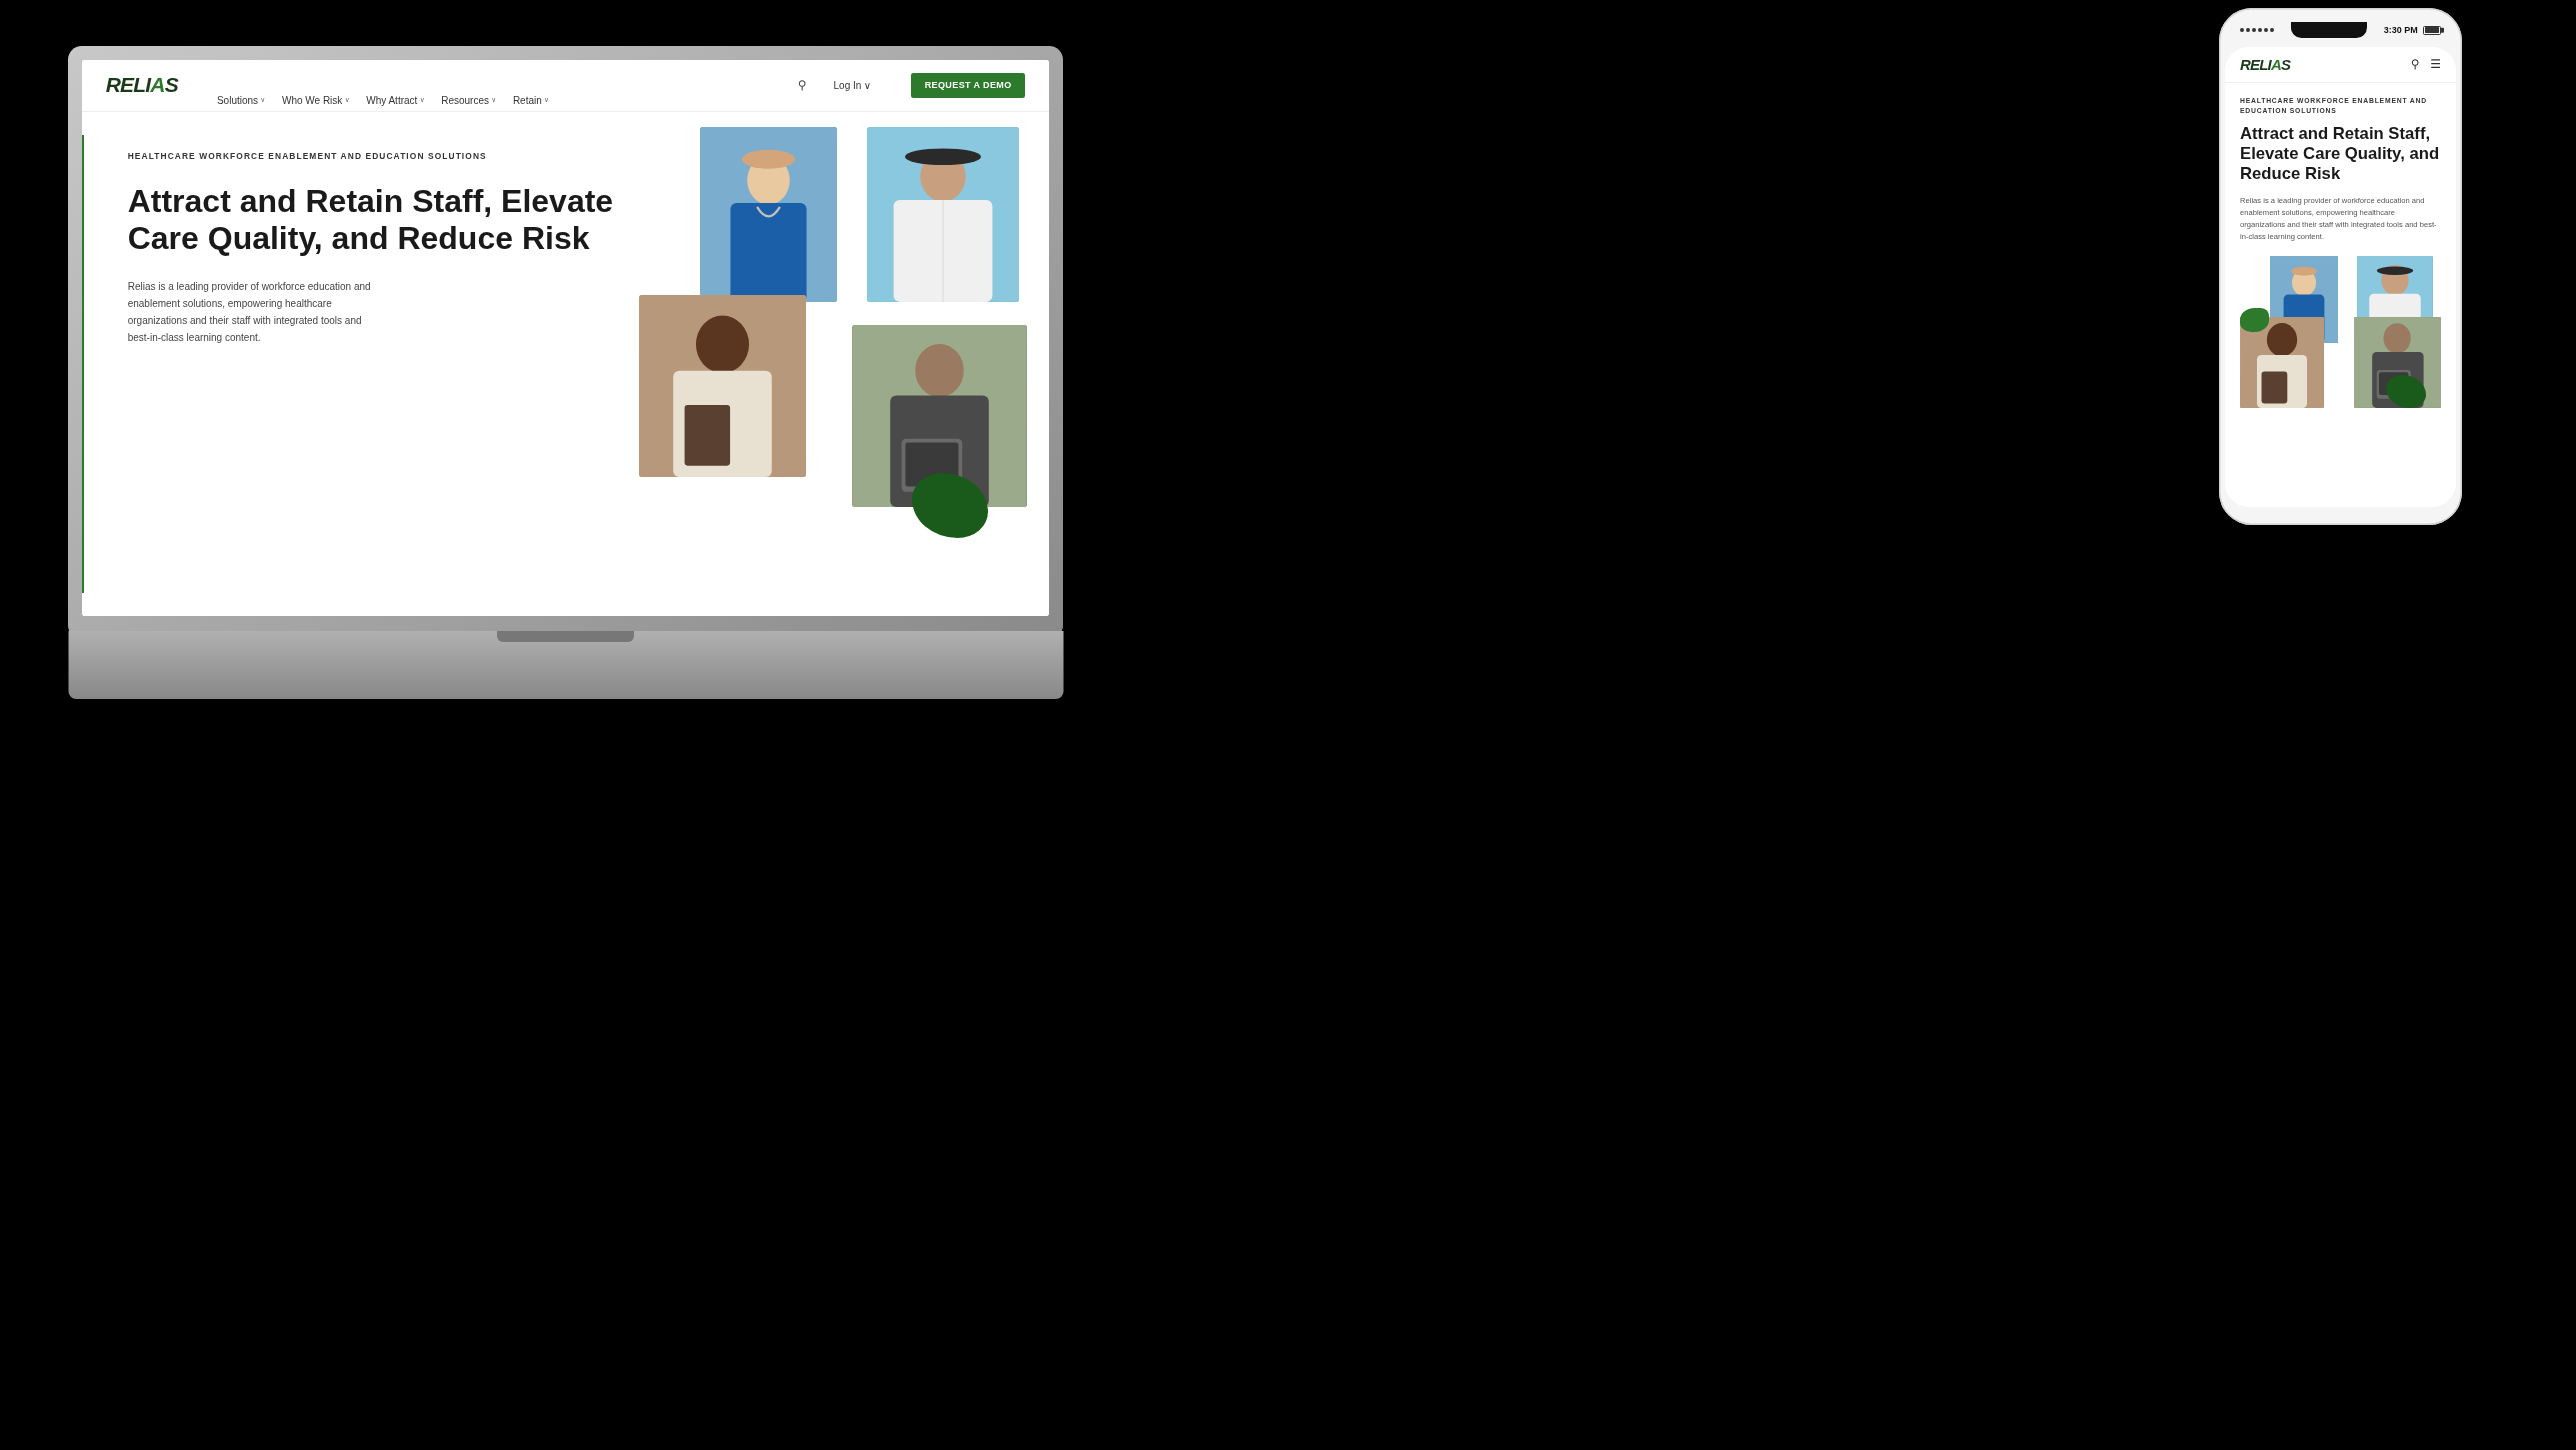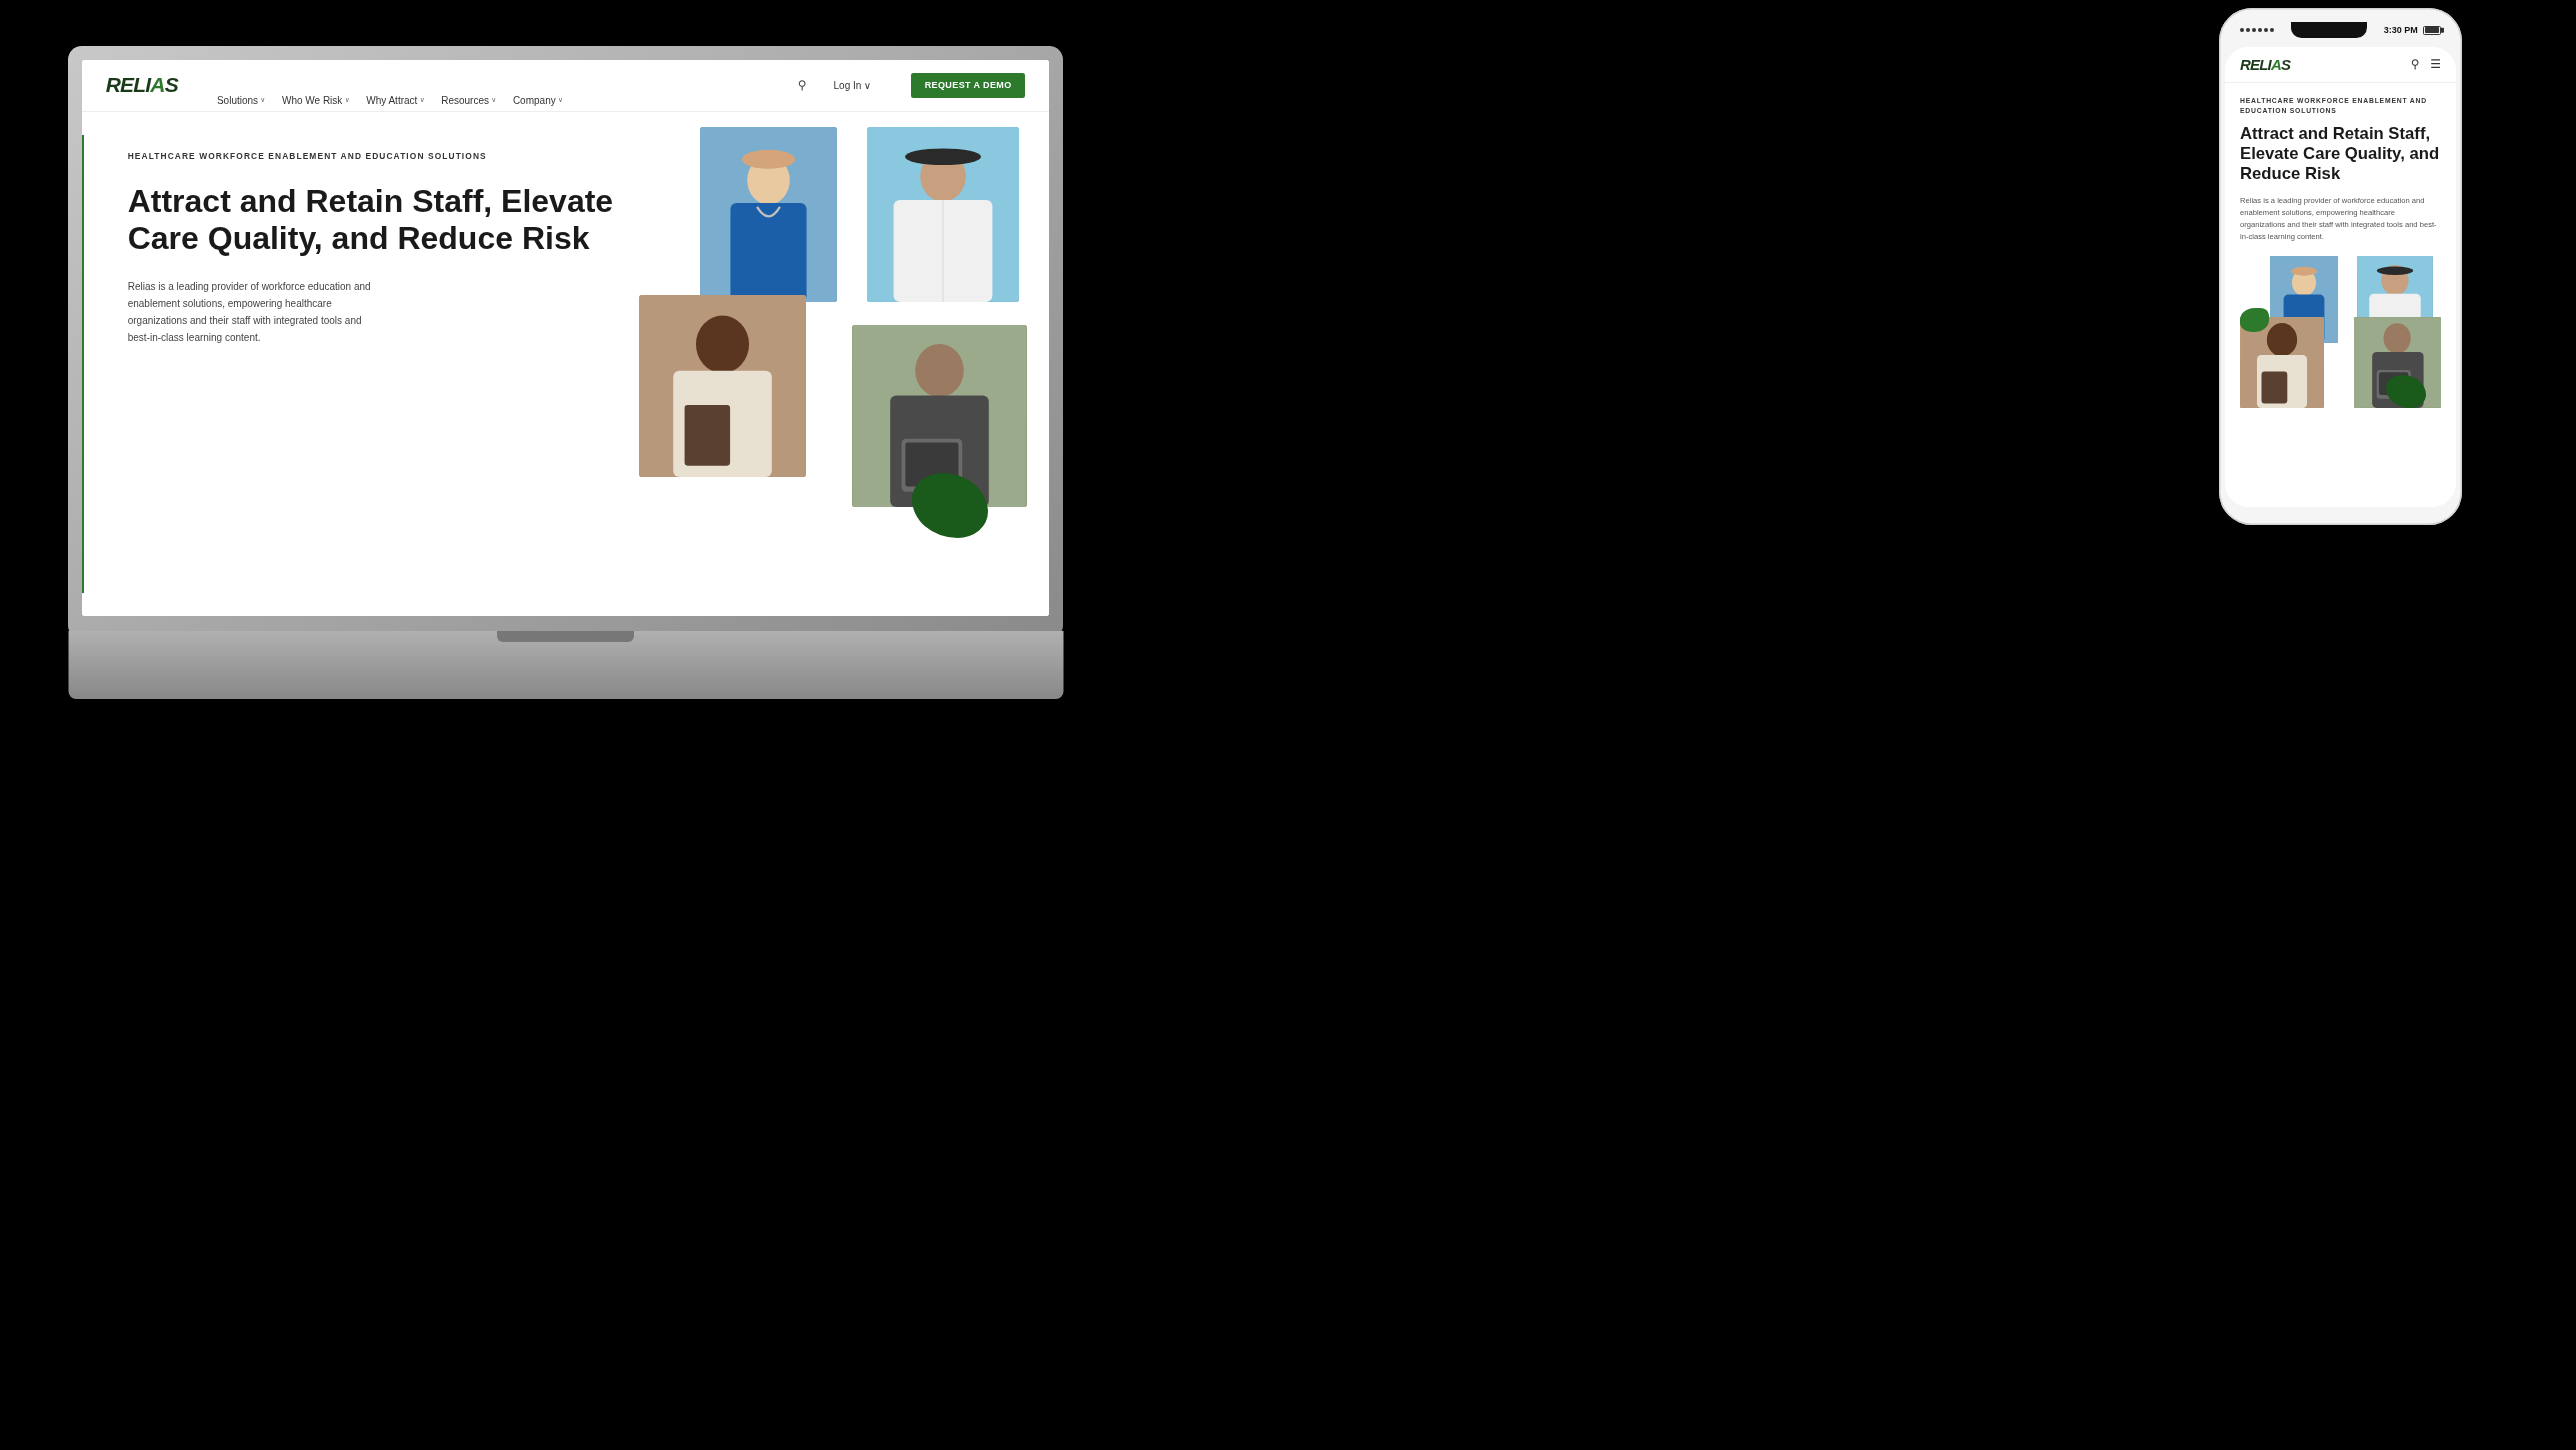--- a/index.html
+++ b/index.html
@@ -526,21 +526,21 @@
           </div>
           <div class="nav-item">
             <span>Why Attract</span>
             <span class="chevron">∨</span>
           </div>
           <div class="nav-item">
             <span>Resources</span>
             <span class="chevron">∨</span>
           </div>
           <div class="nav-item">
-            <span>Company</span>
+            <span>Retain</span>
             <span class="chevron">∨</span>
           </div>
         </div>
 
         <div class="nav-right">
           <span class="nav-search-icon">⚲</span>
           <span class="nav-login">
             <span>Log In</span>
             <span class="chevron">∨</span>
           </span>

